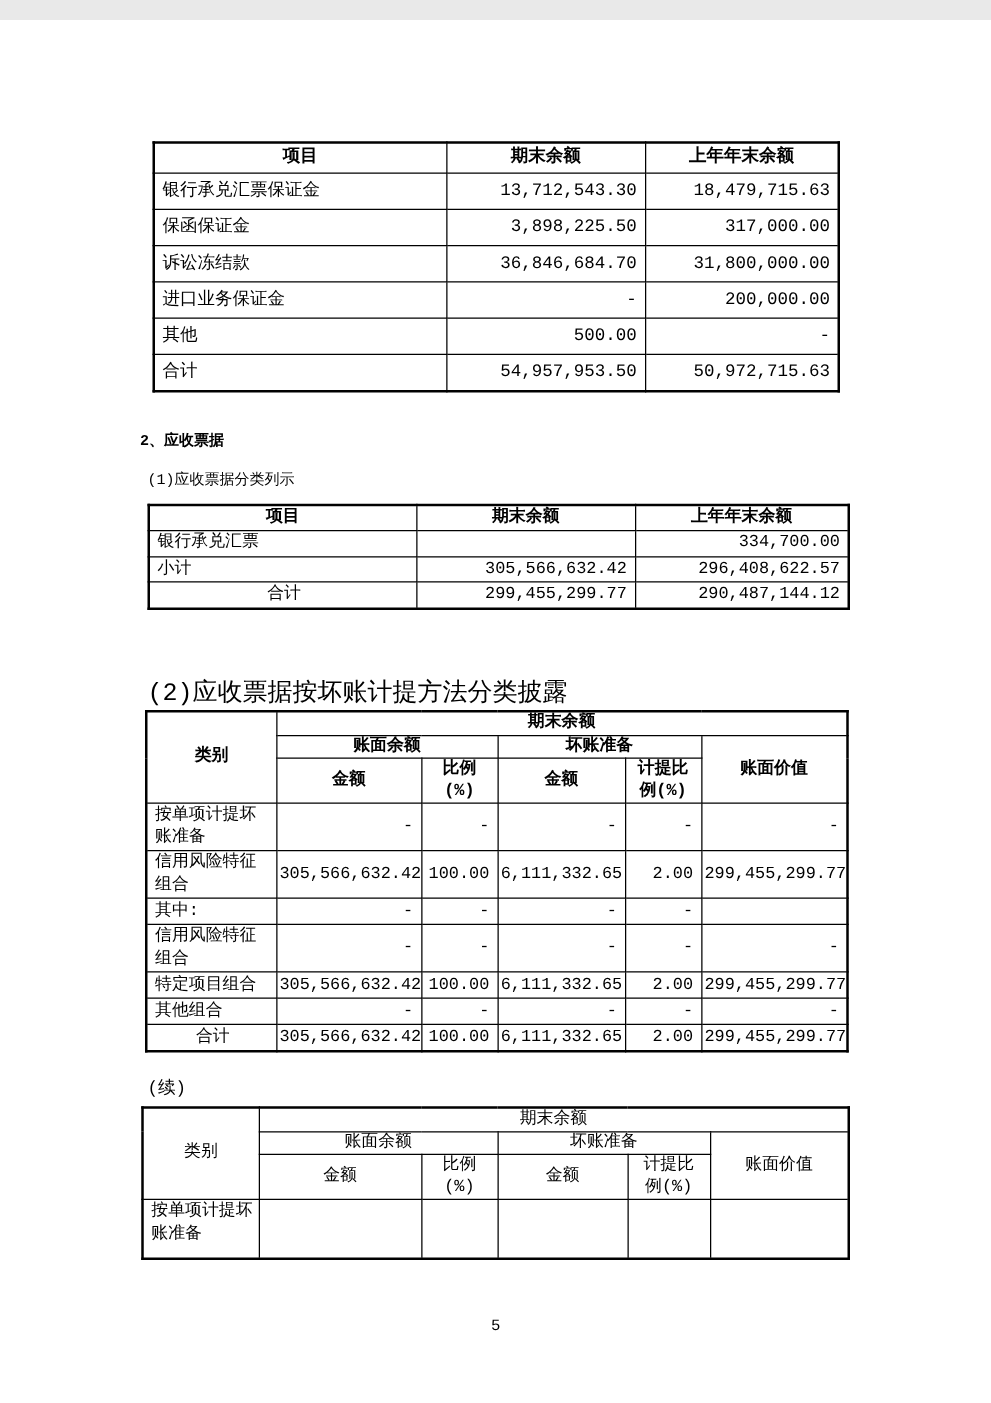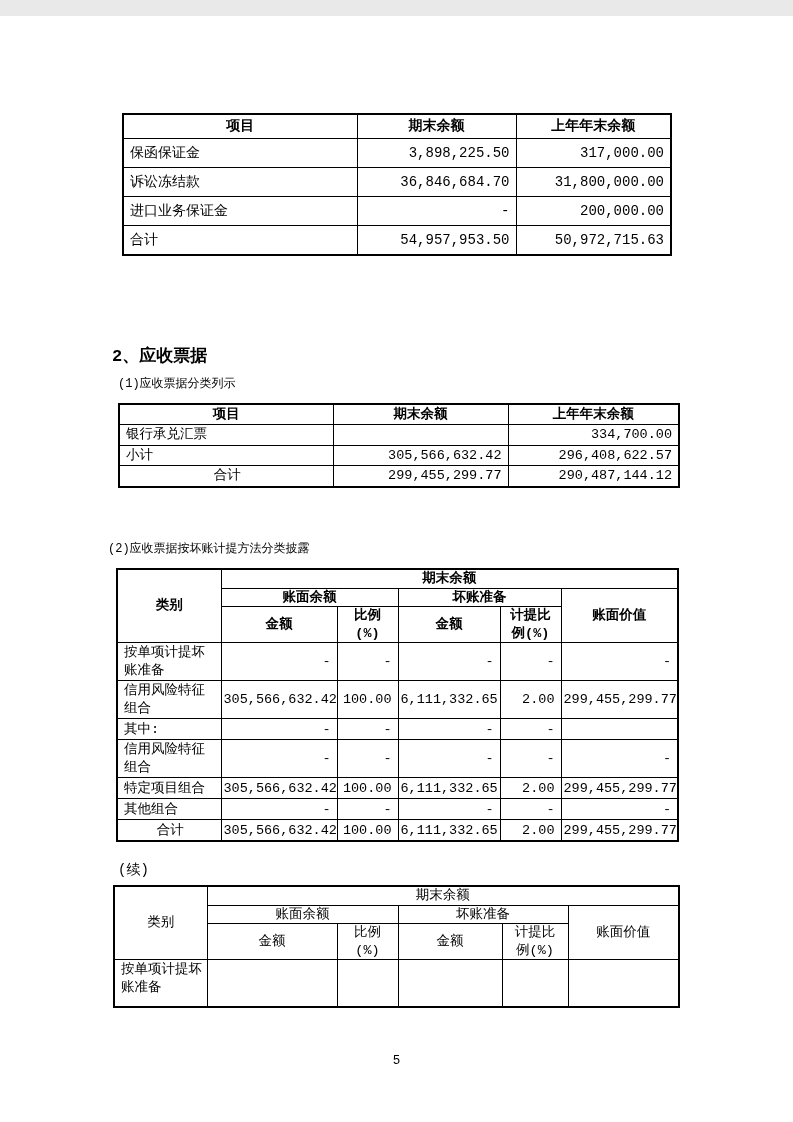--- a/index.html
+++ b/index.html
@@ -2,23 +2,23 @@
 <html><head>
 <meta charset="utf-8">
 <style>
   html,body{margin:0;padding:0;background:#e9e9e9;}
   .page{
     position:relative;width:793px;height:1122px;background:#ffffff;
     font-family:Liberation Mono, monospace;color:#000;
     margin:16px auto;overflow:hidden;
   }
   .heading{position:absolute;white-space:nowrap;}
-  #sec-title{left:112px;top:328px;font-size:17px;font-weight:bold;}
+  #sec-title{left:112px;top:328px;font-size:12px;font-weight:bold;}
   #sec-sub1{left:118px;top:359px;font-size:12px;}
-  #sec-sub2{left:108px;top:524px;font-size:12px;}
+  #sec-sub2{left:118px;top:524px;font-size:20px;}
   #sec-cont{left:118px;top:845px;font-size:14px;}
   #page-num{position:absolute;left:0;top:1038px;width:100%;text-align:center;font-size:12.5px;}
 
   table{border-collapse:collapse;table-layout:fixed;position:absolute;border:2px solid #000;background:#fff;}
   th,td{border:1.4px solid #000;overflow:hidden;line-height:1.3;}
   th{text-align:center;white-space:pre-line;padding:0 2px;font-weight:bold;vertical-align:middle;}
   td{vertical-align:middle;}
   td.cl{text-align:left;padding:1px 4px 1px 6px;}
   td.num{text-align:right;padding:1px 6px 1px 2px;}
 
@@ -62,33 +62,43 @@
       </colgroup>
     <thead>
       <tr>
         <th>项目</th>
         <th>期末余额</th>
         <th>上年年末余额</th>
       </tr>
     </thead>
     <tbody>
         <tr>
+          <td class="cl">银行承兑汇票保证金</td>
+          <td class="num">13,712,543.30</td>
+          <td class="num">18,479,715.63</td>
+        </tr>
+        <tr>
           <td class="cl">保函保证金</td>
           <td class="num">3,898,225.50</td>
           <td class="num">317,000.00</td>
         </tr>
         <tr>
           <td class="cl">诉讼冻结款</td>
           <td class="num">36,846,684.70</td>
           <td class="num">31,800,000.00</td>
         </tr>
         <tr>
           <td class="cl">进口业务保证金</td>
           <td class="num">-</td>
           <td class="num">200,000.00</td>
+        </tr>
+        <tr>
+          <td class="cl">其他</td>
+          <td class="num">500.00</td>
+          <td class="num">-</td>
         </tr>
         <tr>
           <td class="cl">合计</td>
           <td class="num">54,957,953.50</td>
           <td class="num">50,972,715.63</td>
         </tr>
       </tbody>
   </table>
 
   <div class="heading" id="sec-title">2、应收票据</div>

